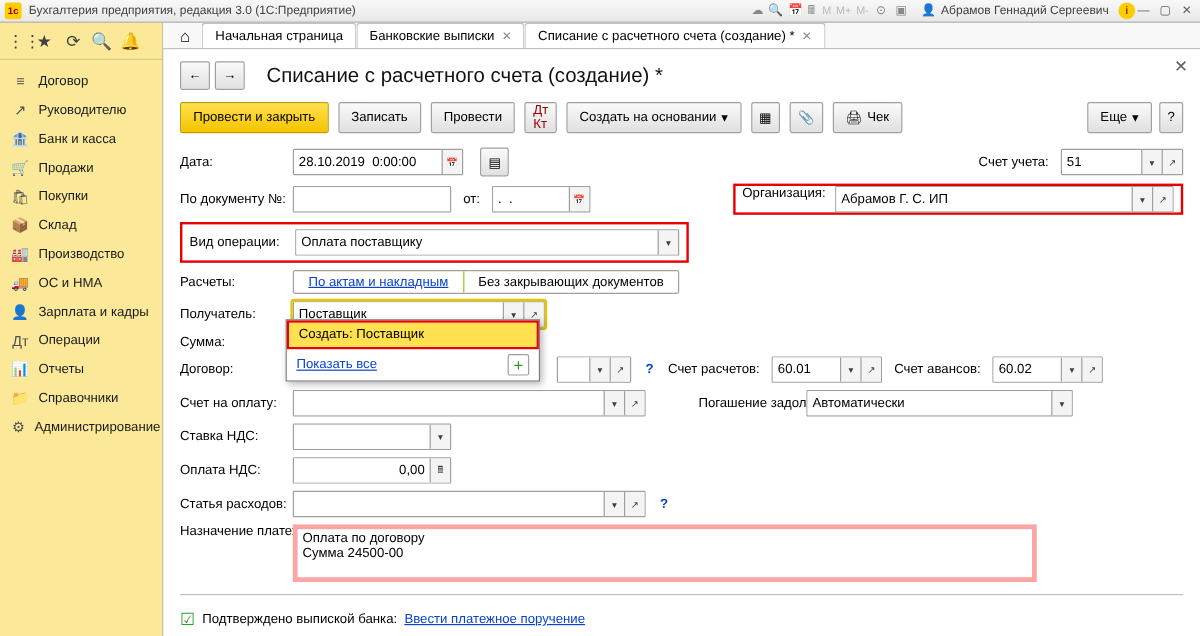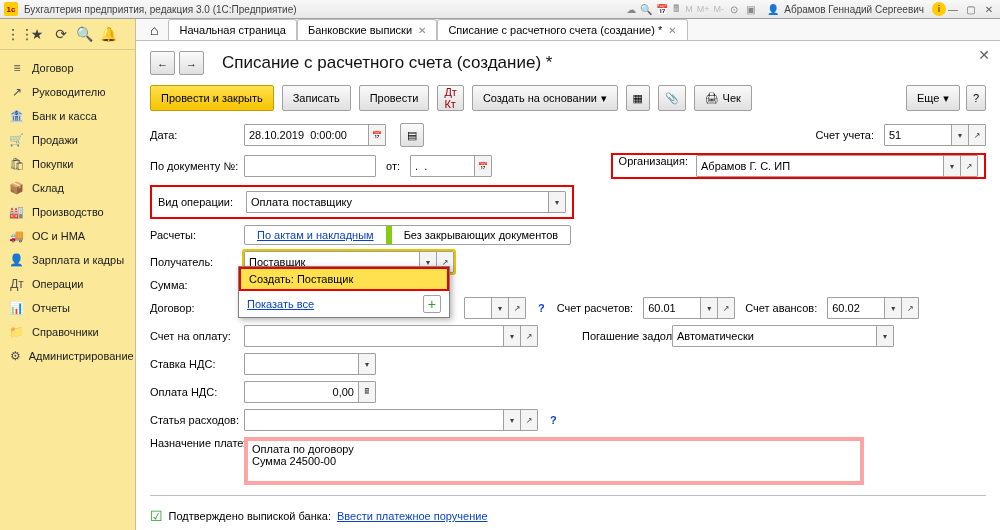--- a/index.html
+++ b/index.html
@@ -92,21 +92,21 @@
     display: flex;
     align-items: center;
     background: #f8f8f8;
     border-bottom: 1px solid #c0c0c0;
     height: 26px;
     padding-left: 4px;
     gap: 0;
   }
   .tab-bar .home { padding: 0 10px; font-size: 14px; cursor: pointer; }
   .tab-bar .tab {
-    display: flex; align-items: flex-end; gap: 6px;
+    display: flex; align-items: flex-start; gap: 6px;
     padding: 4px 10px;
     border: 1px solid #c0c0c0;
     border-bottom: none;
     background: #fff;
     font-size: 11px;
     cursor: pointer;
     border-radius: 3px 3px 0 0;
   }
   .tab-bar .tab.active { background: #fff; }
   .tab .close { color: #888; font-size: 10px; }
@@ -197,21 +197,21 @@
     align-items: center;
     justify-content: space-between;
   }
   .dropdown-pop .dd-item.hl {
     background: #ffe04e;
     color: #000;
   }
   .link { color: #0a42cc; text-decoration: underline; cursor: pointer; }
   .q-mark { color: #0a42cc; cursor: pointer; font-weight: bold; padding: 0 2px; }
   .radio-btns { display: flex; gap: 0; border: 1px solid #a0a0a0; border-radius: 2px; overflow: hidden; }
-  .radio-btns .rbtn { padding: 3px 12px; font-size: 11px; cursor: pointer; border-right: 6px solid #84cc16; }
+  .radio-btns .rbtn { padding: 3px 12px; font-size: 11px; cursor: pointer; border-right: 1px solid #84cc16; }
   .radio-btns .rbtn:last-child { border-right: none; }
   .radio-btns .rbtn.link { color: #0a42cc; }
   textarea {
     border: 4px solid #fca5a5;
     font-size: 11px;
     font-family: Arial, sans-serif;
     padding: 2px 4px;
     resize: none;
     width: 100%;
     box-sizing: border-box;

